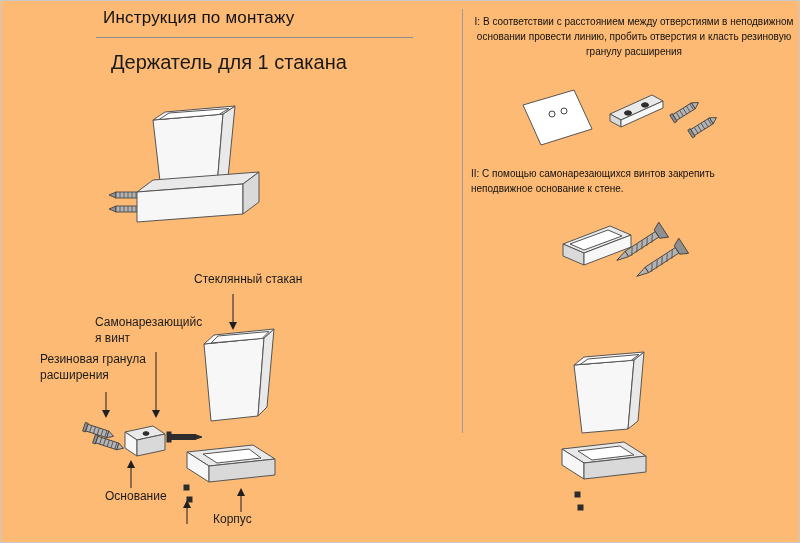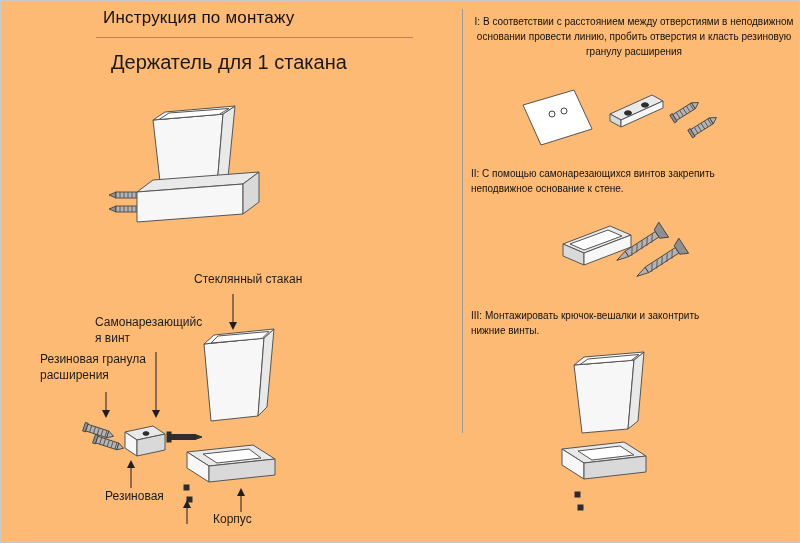--- a/index.html
+++ b/index.html
@@ -131,33 +131,31 @@
       <line class="arrow" x1="220" y1="246" x2="220" y2="228"></line>
         <polygon class="ahead" points="216,230 224,230 220,222"></polygon>
     </g>
   </svg>
 
   <div class="part-label" id="lbl-glass">Стеклянный стакан</div>
   <div class="part-label" id="lbl-screw">Самонарезающийс
 я винт</div>
   <div class="part-label" id="lbl-dowel">Резиновая гранула
 расширения</div>
-  <div class="part-label" id="lbl-base">Резиновая</div>
+  <div class="part-label" id="lbl-base">Основание</div>
   <div class="part-label" id="lbl-lock">Запорный винт</div>
   <div class="part-label" id="lbl-body">Корпус</div>
 
   <div class="divider"></div>
 
   <div class="step-text" id="step1">I: В соответствии с расстоянием между отверстиями в неподвижном
 основании провести линию, пробить отверстия и класть резиновую
 гранулу расширения</div>
   <div class="step-text" id="step2">II: С помощью самонарезающихся винтов закрепить
 неподвижное основание к стене.</div>
-  <div class="step-text" id="step3">III: Монтажировать крючок-вешалки и законтрить
-нижние винты.</div>
 
   <svg id="step1-drawing" width="235" height="85" viewBox="0 0 235 85">
     <g>
       <polygon class="hole" points="17,22 68,7 86,46 35,62"></polygon>
       <circle class="hole" cx="46" cy="31" r="3" style="stroke:#444"></circle>
       <circle class="hole" cx="58" cy="28" r="3" style="stroke:#444"></circle>
     </g>
     <g>
       <polygon class="face2" points="104,31 146,12 157,18 115,37"></polygon>
       <polygon class="face3" points="104,31 115,37 115,44 104,38"></polygon>

